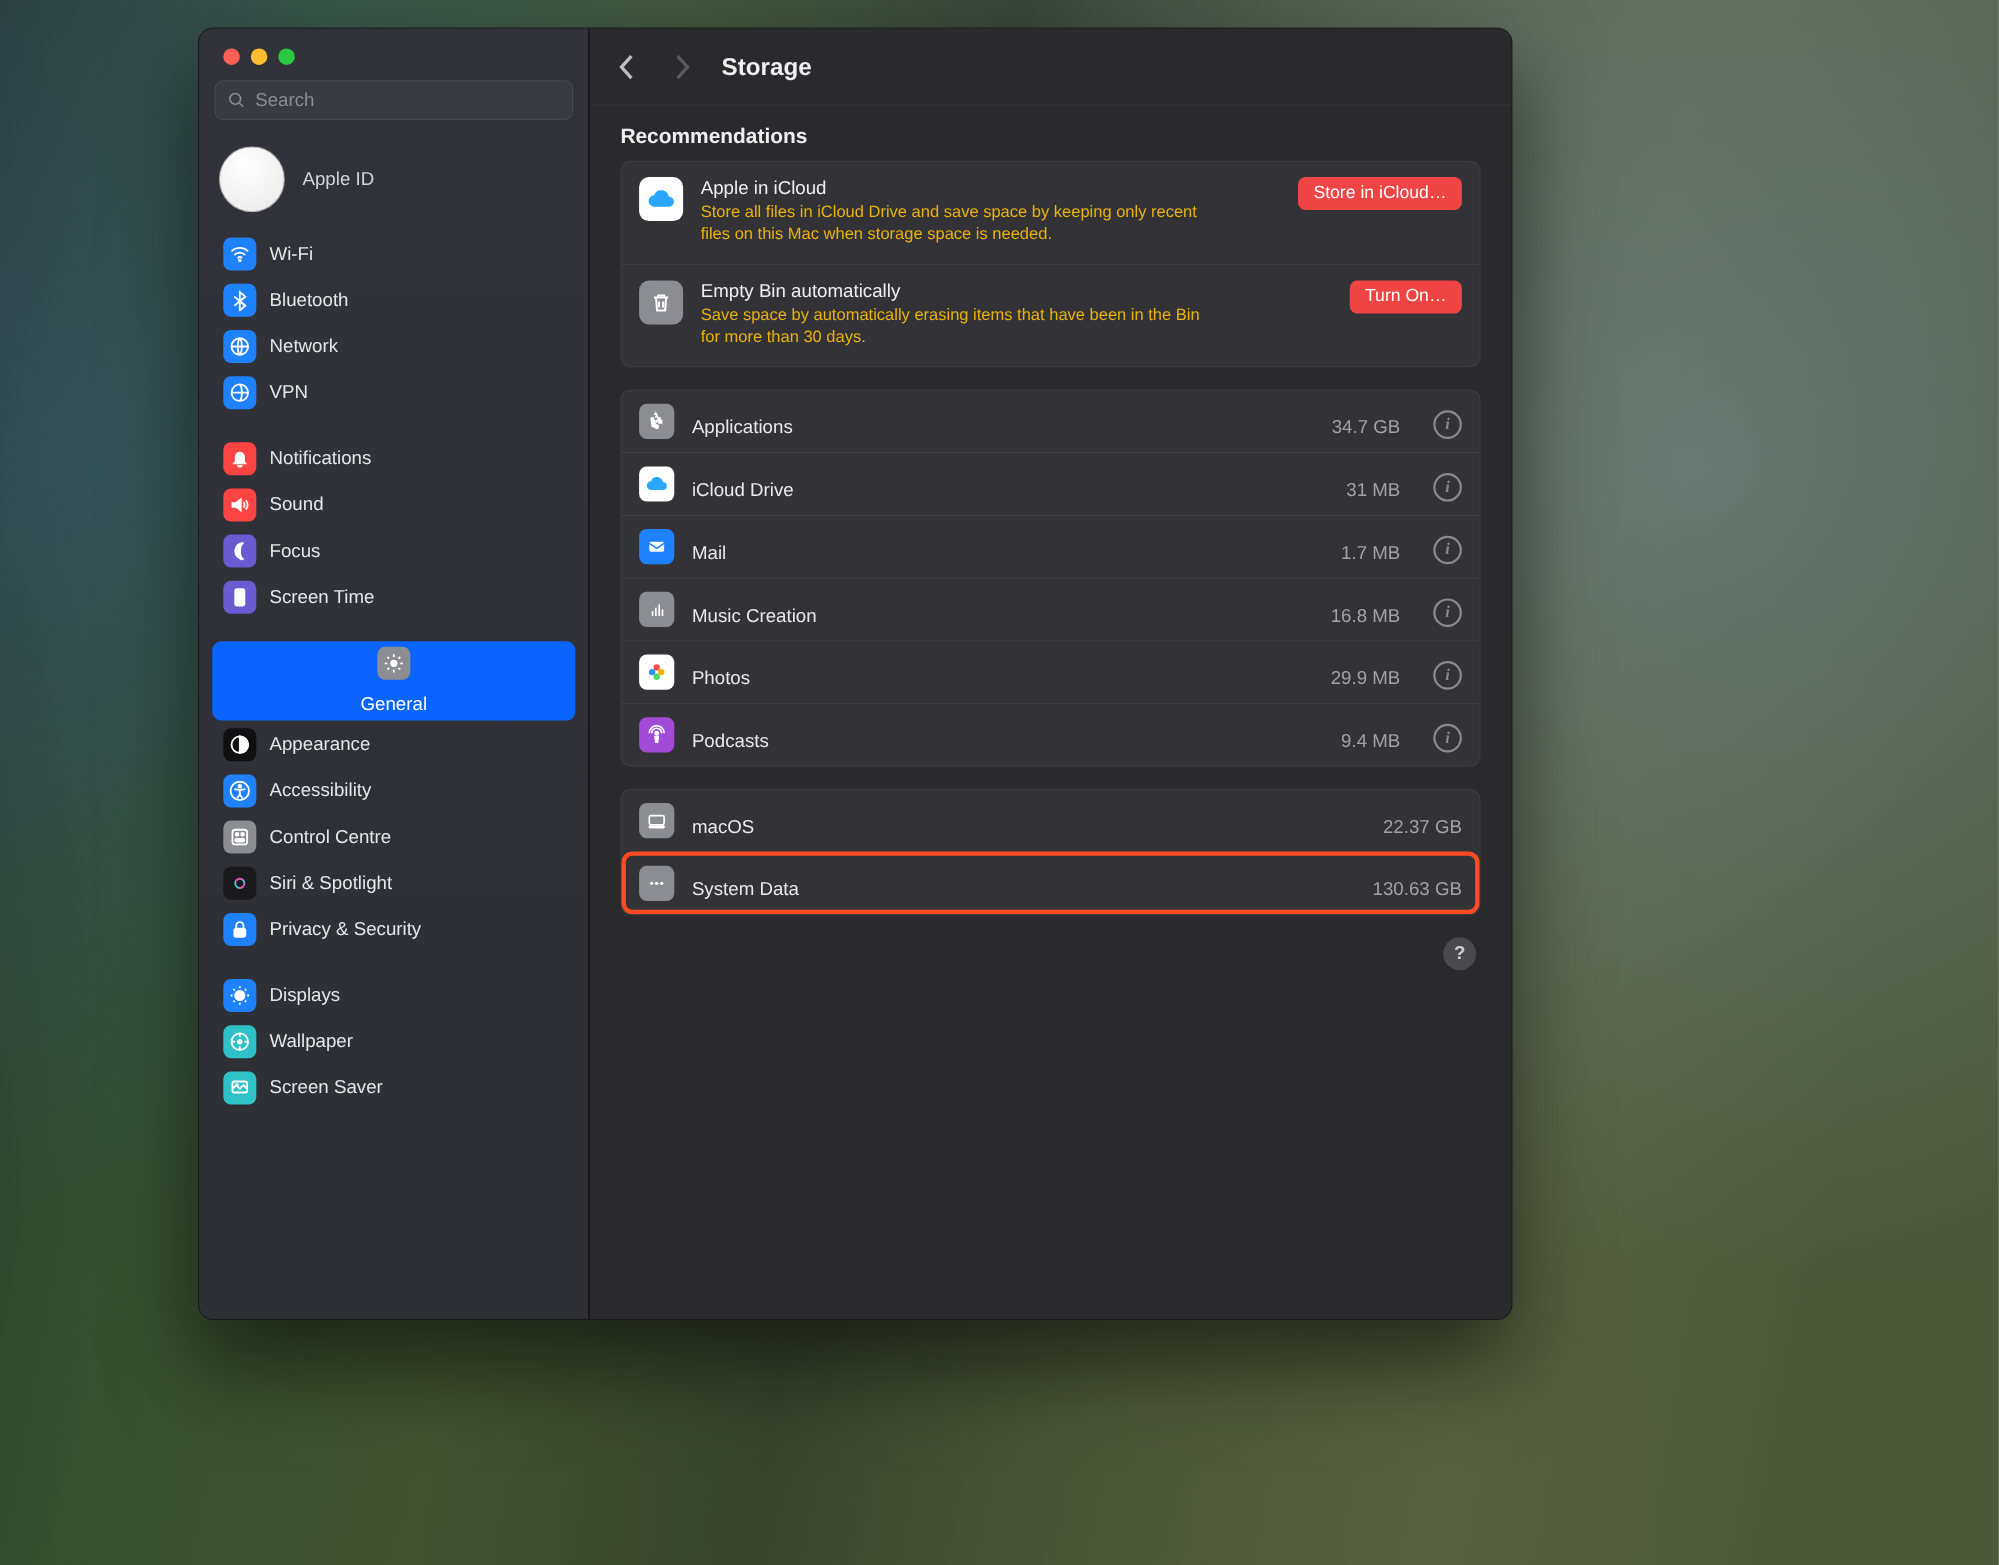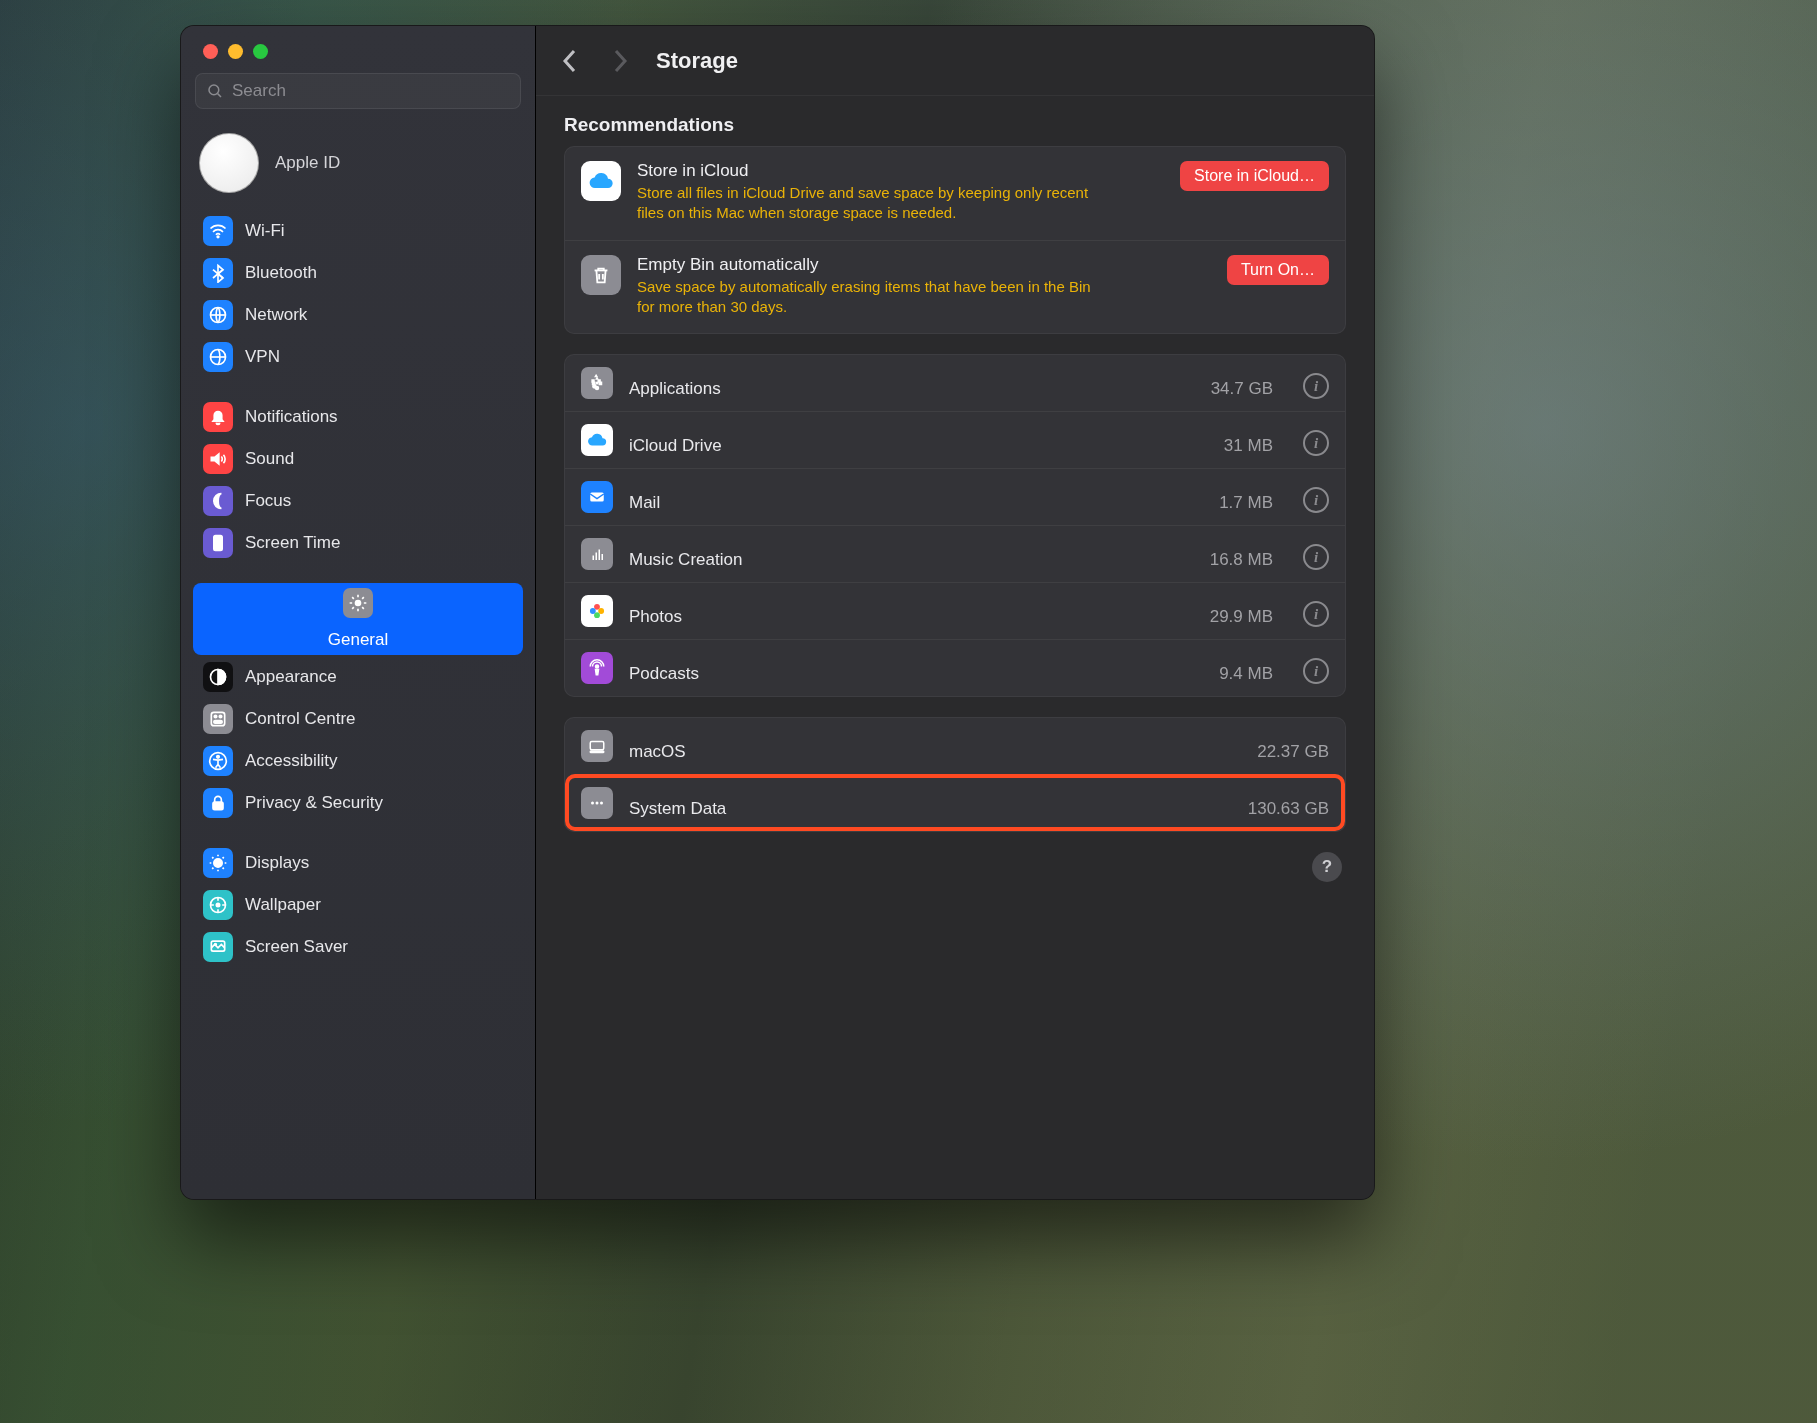--- a/index.html
+++ b/index.html
@@ -270,39 +270,49 @@
         <div class="sb-item">
           <div class="sb-icon" style="background: rgb(16, 16, 18);">
             <svg width="20" height="20" viewBox="0 0 24 24" fill="none" stroke="#fff" stroke-width="2">
               <circle cx="12" cy="12" r="9" stroke="#fff"></circle>
               <path d="M12 3a9 9 0 010 18z" fill="#fff"></path>
             </svg>
           </div>
           <span>Appearance</span>
         </div>
         <div class="sb-item">
+          <div class="sb-icon" style="background: rgb(30, 130, 255);">
+            <svg width="20" height="20" viewBox="0 0 24 24" fill="none" stroke="#fff" stroke-width="2">
+              <circle cx="12" cy="12" r="10"></circle>
+              <circle cx="12" cy="7" r="1.5" fill="#fff"></circle>
+              <path d="M6 10l6 1 6-1M12 11v5M9 20l3-4 3 4"></path>
+            </svg>
+          </div>
+          <span>Accessibility</span>
+        </div>
+        <div class="sb-item">
           <div class="sb-icon" style="background: rgb(140, 140, 147);">
             <svg width="20" height="20" viewBox="0 0 24 24" fill="none" stroke="#fff" stroke-width="2">
               <rect x="4" y="4" width="16" height="16" rx="3"></rect>
               <circle cx="9" cy="9" r="1.5" fill="#fff"></circle>
               <circle cx="15" cy="9" r="1.5" fill="#fff"></circle>
               <rect x="7" y="14" width="10" height="3" rx="1.5" fill="#fff"></rect>
             </svg>
           </div>
           <span>Control Centre</span>
         </div>
         <div class="sb-item">
-          <div class="sb-icon" style="background: rgb(30, 130, 255);">
-            <svg width="20" height="20" viewBox="0 0 24 24" fill="none" stroke="#fff" stroke-width="2">
-              <circle cx="12" cy="12" r="10"></circle>
-              <circle cx="12" cy="7" r="1.5" fill="#fff"></circle>
-              <path d="M6 10l6 1 6-1M12 11v5M9 20l3-4 3 4"></path>
-            </svg>
-          </div>
-          <span>Accessibility</span>
+          <div class="sb-icon" style="background: rgb(26, 26, 29);">
+            <svg width="20" height="20" viewBox="0 0 24 24">
+              <circle cx="12" cy="12" r="10" fill="#1a1a1d"></circle>
+              <circle cx="12" cy="12" r="5" fill="none" stroke="#46d0e8" stroke-width="2"></circle>
+              <circle cx="12" cy="12" r="5" fill="none" stroke="#e24aa8" stroke-width="2" stroke-dasharray="8 10"></circle>
+            </svg>
+          </div>
+          <span>Siri &amp; Spotlight</span>
         </div>
         <div class="sb-item">
           <div class="sb-icon" style="background: rgb(30, 130, 255);">
             <svg width="20" height="20" viewBox="0 0 24 24" fill="none" stroke="#fff" stroke-width="2">
               <rect x="6" y="11" width="12" height="9" rx="2" fill="#fff"></rect>
               <path d="M8 11V8a4 4 0 118 0v3"></path>
             </svg>
           </div>
           <span>Privacy &amp; Security</span>
         </div>
@@ -357,21 +367,21 @@
     <div class="content">
       <div class="section-title">Recommendations</div>
       <div class="card" id="rec-card">
           <div class="rec-row">
             <div class="rec-icon" style="background: rgb(255, 255, 255);">
               <svg width="28" height="28" viewBox="0 0 24 24">
                 <path d="M7 18h11a4 4 0 000-8 6 6 0 00-11.5-1A4.5 4.5 0 007 18z" fill="#29a7ff"></path>
               </svg>
             </div>
             <div>
-              <div class="rec-title">Store in iCloud</div>
+              <div class="rec-title">Apple in iCloud</div>
               <div class="rec-desc">Store all files in iCloud Drive and save space by keeping only recent files on this Mac when storage space is needed.</div>
             </div>
             <button class="rec-btn">Store in iCloud…</button>
           </div>
           <div class="rec-row">
             <div class="rec-icon" style="background: rgb(140, 140, 147);">
               <svg width="22" height="22" viewBox="0 0 24 24" fill="none" stroke="#fff" stroke-width="2">
                 <path d="M5 7h14"></path>
                 <path d="M9 7V5h6v2"></path>
                 <path d="M7 7l1 13h8l1-13"></path>

